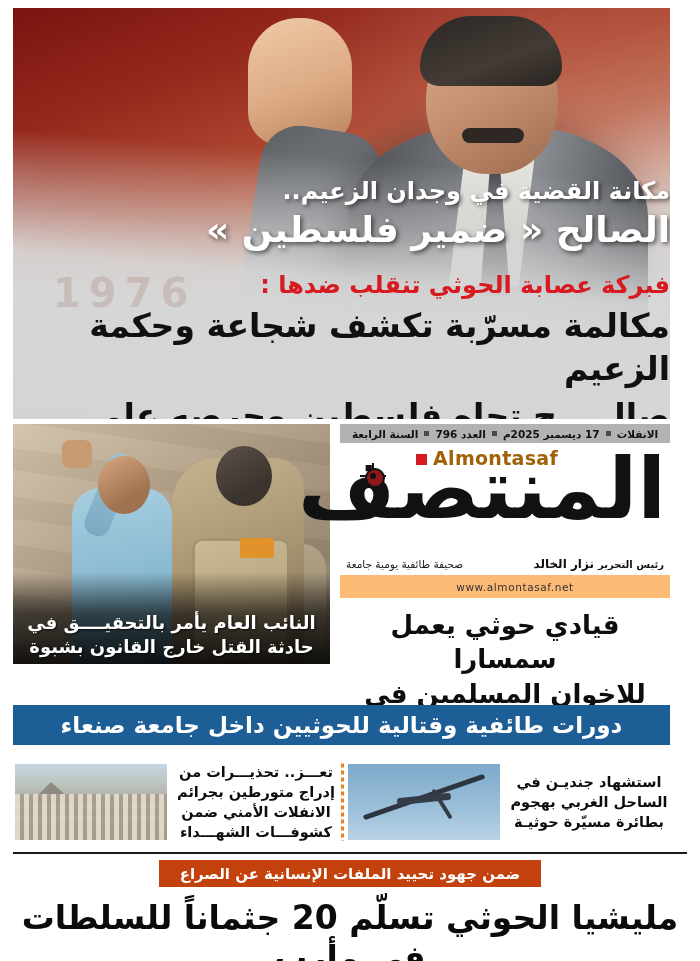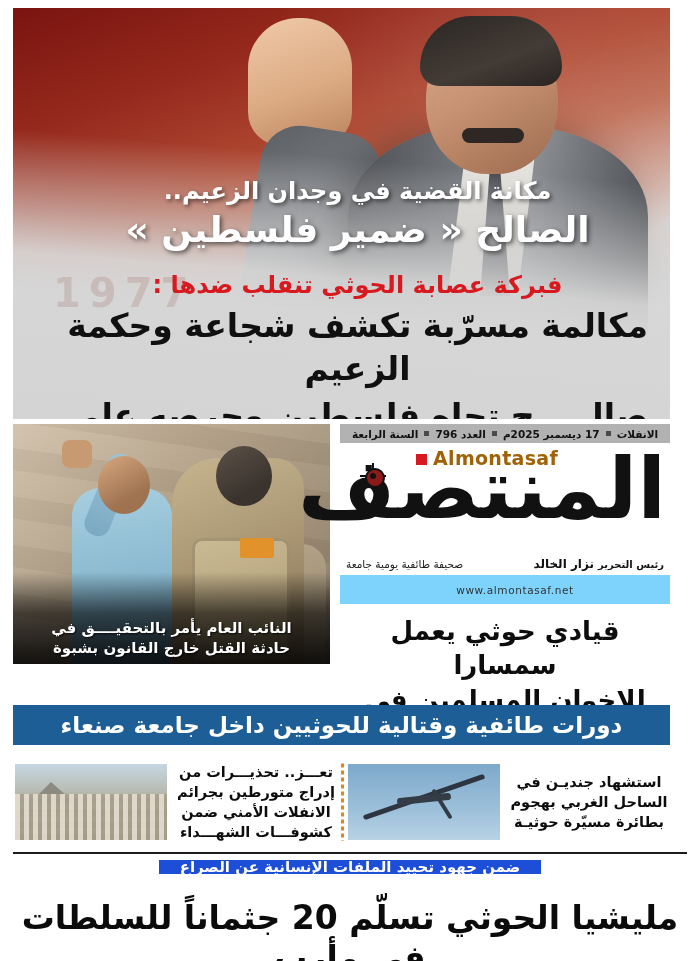--- a/index.html
+++ b/index.html
@@ -128,21 +128,21 @@
     font-weight: bold;
     color: rgba(176,142,136,0.35);
     letter-spacing: 8px;
     white-space: nowrap;
   }
 
   .hero-text {
     position: absolute;
     left: 0; right: 0;
     top: 168px;
-    text-align: center;
+    text-align: right;
     direction: rtl;
     margin-left: 32px;
   }
   .hl-kicker-white {
     font-size: 24px;
     font-weight: bold;
     color: #ffffff;
     text-shadow: 2px 2px 4px rgba(0,0,0,0.55);
     line-height: 1.25;
   }
@@ -281,21 +281,21 @@
     left: 0; right: 0; bottom: 0;
     height: 92px;
     background: linear-gradient(180deg, rgba(0,0,0,0) 0%, rgba(0,0,0,0.62) 45%, rgba(0,0,0,0.88) 100%);
   }
   .ps-caption {
     position: absolute;
     left: 8px; right: 8px; bottom: 6px;
     text-align: center;
     direction: rtl;
     color: #ffffff;
-    font-size: 15px;
+    font-size: 18px;
     font-weight: bold;
     line-height: 1.3;
     text-shadow: 1px 1px 2px rgba(0,0,0,0.8);
   }
 
   
   .masthead {
     position: absolute;
     right: 0;
     top: 0;
@@ -401,22 +401,22 @@
     font-weight: bold;
     direction: rtl;
   }
   .editor .role { font-size: 10px; font-weight: bold; }
   .tagline {
     font-size: 10.5px;
     color: #222;
     direction: rtl;
   }
   .url-bar {
-    height: 29px;
-    background: #7dd3fc;
+    height: 23px;
+    background: #fdba74;
     color: #333;
     font-size: 10.5px;
     display: flex;
     align-items: center;
     justify-content: center;
     letter-spacing: 0.6px;
     direction: ltr;
     padding-left: 20px;
   }
   .mast-headline {
@@ -541,22 +541,22 @@
       repeating-linear-gradient(0deg, rgba(140,131,114,0.4) 0 6px, rgba(198,189,170,0.35) 6px 12px);
   }
 
   
   .red-kicker {
     position: absolute;
     left: 50%;
     transform: translateX(-50%);
     top: 860px;
     width: 382px;
-    height: 14px;
-    background: #1d4ed8;
+    height: 27px;
+    background: #c2410c;
     display: flex;
     align-items: center;
     justify-content: center;
     direction: rtl;
   }
   .red-kicker span {
     color: #ffffff;
     font-size: 15px;
     font-weight: bold;
   }
@@ -590,21 +590,21 @@
       <div class="figure-hand"></div>
       <div class="figure-arm"></div>
       <div class="figure-suit"></div>
       <div class="figure-shirt"></div>
       <div class="figure-tie"></div>
       <div class="figure-head"></div>
       <div class="figure-hair"></div>
       <div class="figure-mous"></div>
     </div>
     <div class="hero-fade"></div>
-    <div class="hero-ghost">1977</div>
+    <div class="hero-ghost">1976</div>
 
     <div class="hero-text">
       <div class="hl-kicker-white">مكانة القضية في وجدان الزعيم..</div>
       <div class="hl-main-white">الصالح « ضمير فلسطين »</div>
       <div class="hl-red">فبركة عصابة الحوثي تنقلب ضدها :</div>
       <div class="hl-black">مكالمة مسرّبة تكشف شجاعة وحكمة الزعيم</div>
       <div class="hl-black">صالـــــح تجاه فلسطين وحرصه على شعبها</div>
     </div>
   </div>
 

